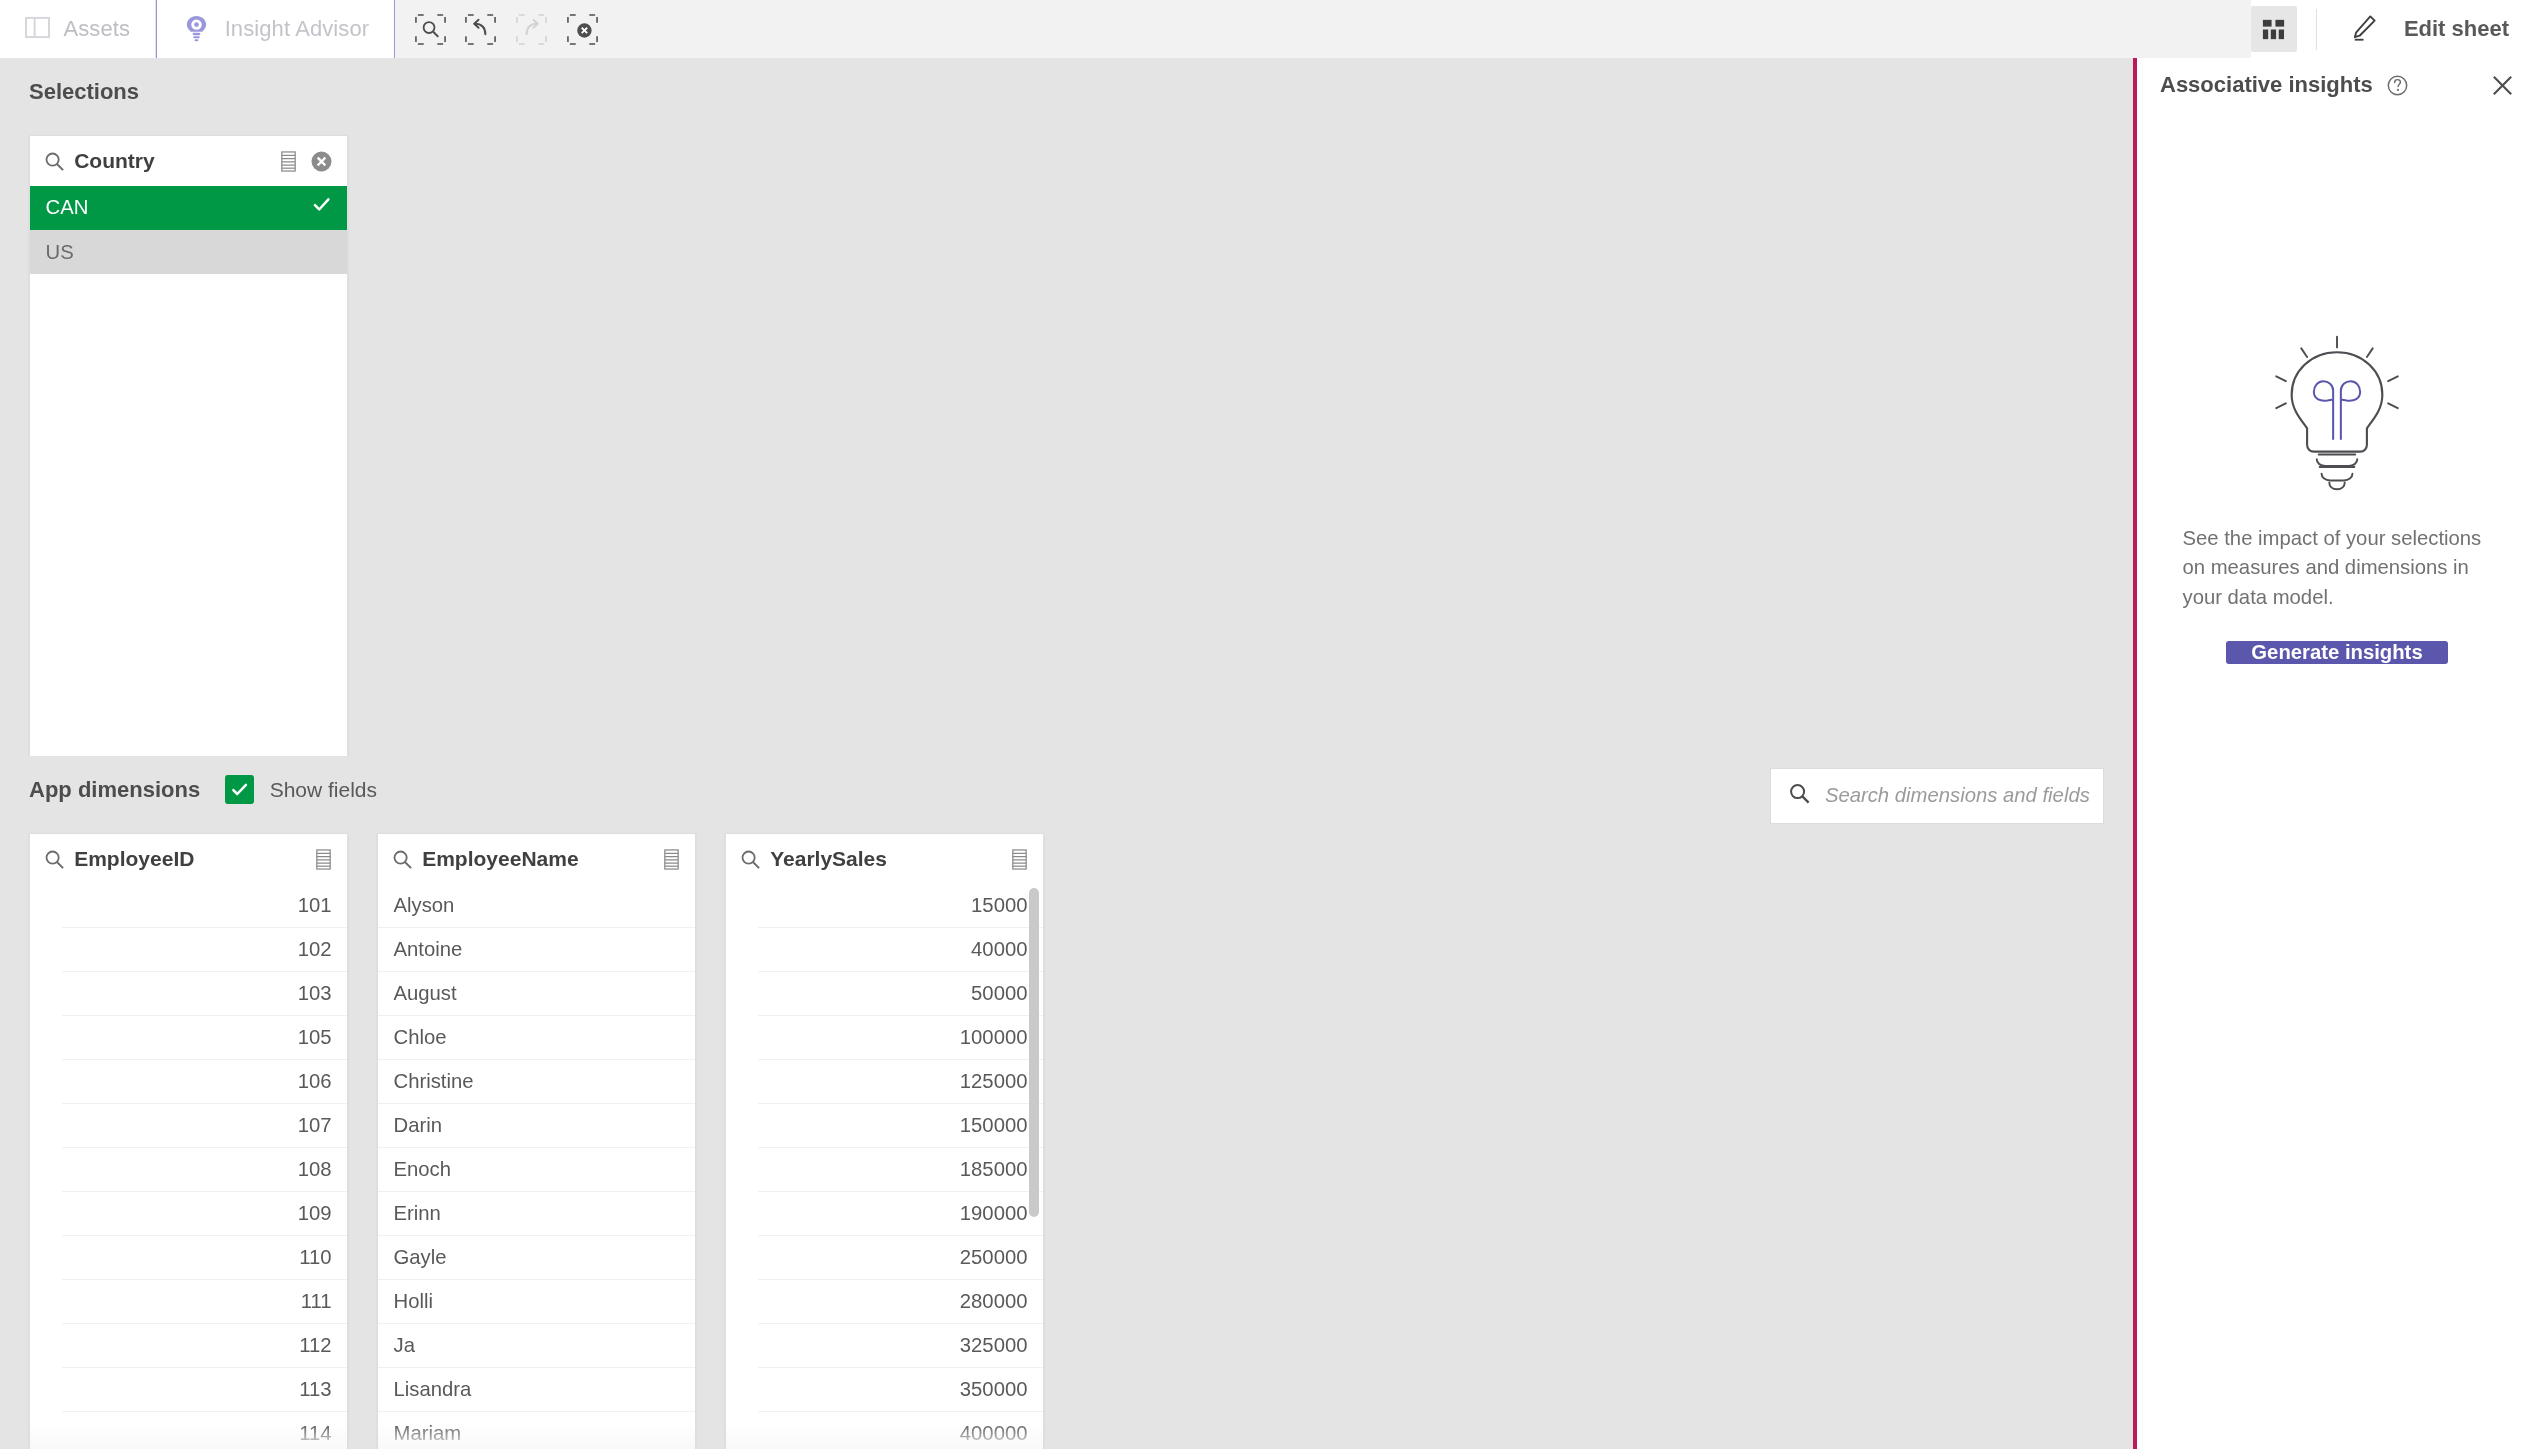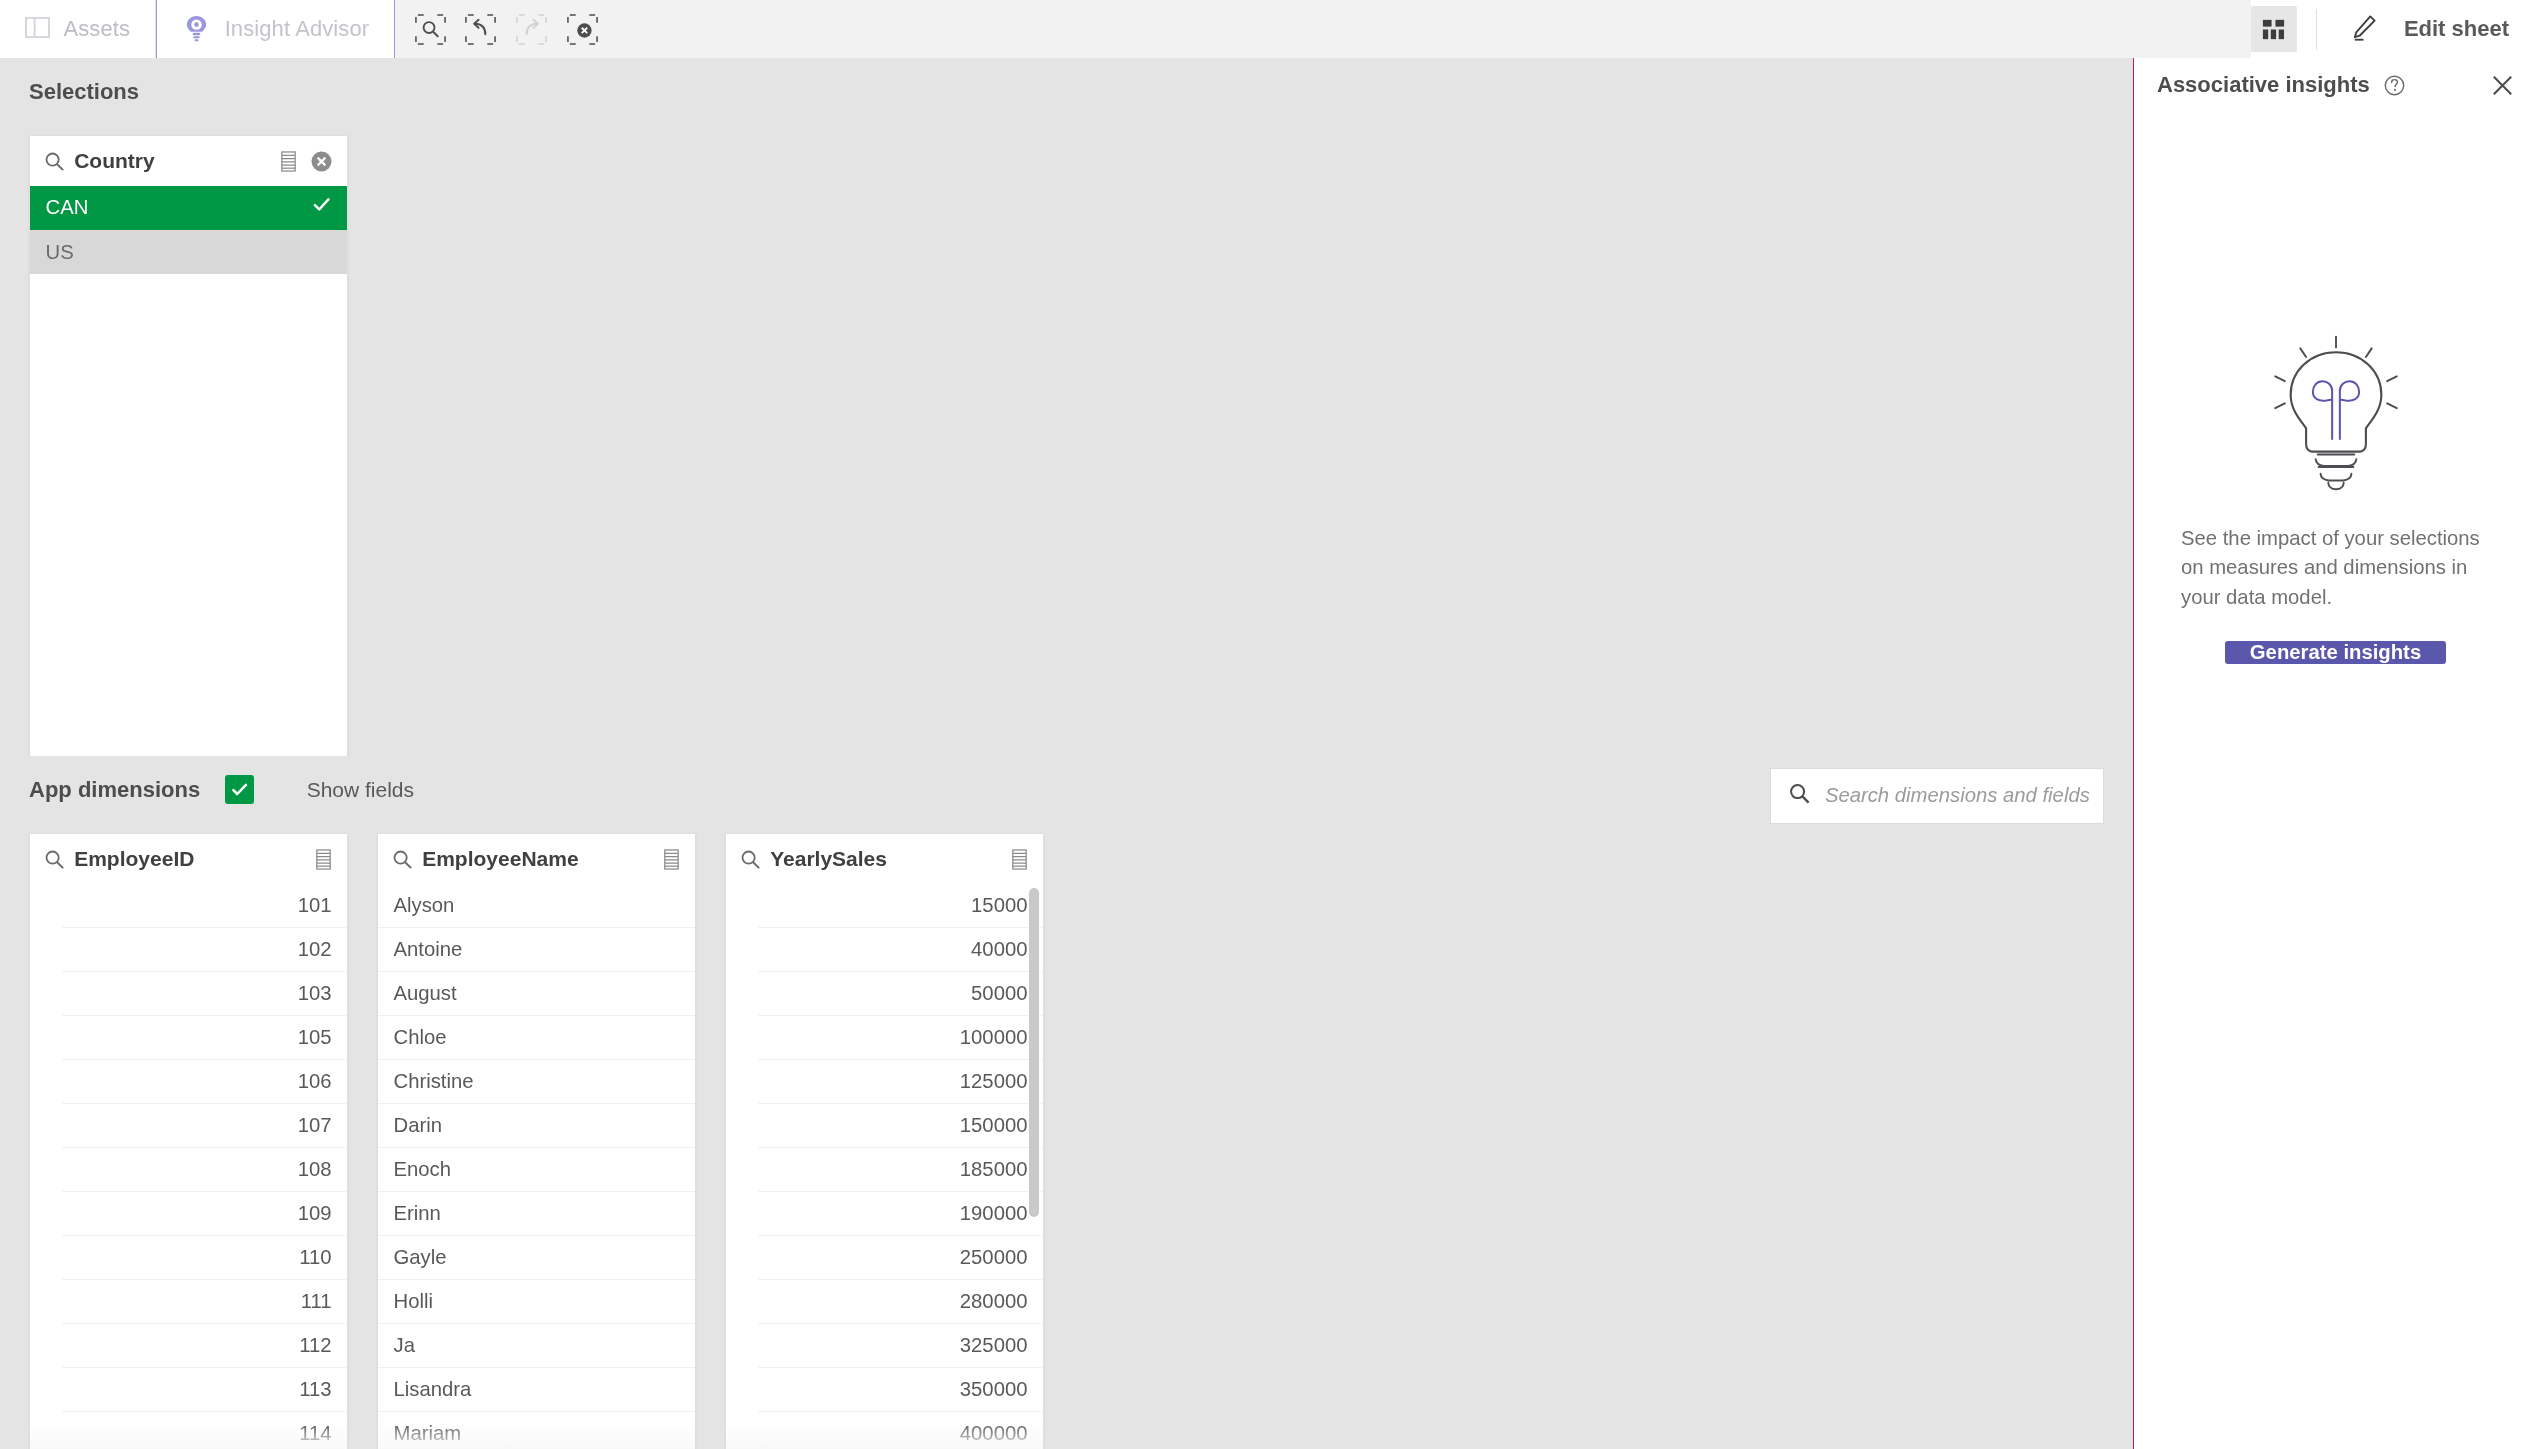--- a/index.html
+++ b/index.html
@@ -98,21 +98,21 @@
   .lb-row.selected { background: #009845; color: #ffffff; border-bottom-color: #009845; }
   .lb-row.alternative { background: #d8d8d8; color: #6b6b6b; border-bottom: none; }
   .lb-row.numeric { justify-content: flex-end; margin-left: 32px; }
   .lb-body-blank { background: #ffffff; }
 
   
   .insights-panel {
     position: absolute; left: 2133px; top: 58px;
     width: 404px; height: 1392px;
     background: #ffffff;
-    border-left: 1px solid #be185d;
+    border-left: 4px solid #be185d;
   }
   .ip-header {
     display: flex; align-items: center;
     height: 54px; padding: 0 21px 0 23px; gap: 13.5px;
   }
   .ip-title { font-size: 22px; color: #4d4d4d; font-weight: bold; }
   .ip-help { cursor: pointer; display: flex; }
   .ip-close { margin-left: auto; cursor: pointer; display: flex; }
   .ip-empty {
     display: flex; flex-direction: column;
@@ -144,21 +144,21 @@
     position: absolute; left: 29px; top: 19.3px;
     display: flex; align-items: center; gap: 25px;
   }
   .dims-title { font-size: 22px; color: #4d4d4d; font-weight: bold; }
   .chk-wrap { display: flex; align-items: center; gap: 15.5px; cursor: pointer; }
   .chk {
     width: 29px; height: 29px; background: #009845;
     border-radius: 2.9px; display: flex;
     align-items: center; justify-content: center;
   }
-  .chk-label { font-size: 21px; color: #595959; margin-left: 37px; }
+  .chk-label { font-size: 21px; color: #595959; }
 
   .dims-search {
     position: absolute; right: 29px; top: 11.6px;
     width: 334px; height: 56px;
     background: #ffffff; border: 1px solid #dcdcdc;
     display: flex; align-items: center; gap: 13.5px;
     padding: 0 17.4px;
   }
   .dims-search input {
     border: none; outline: none; flex: 1 1 auto;

